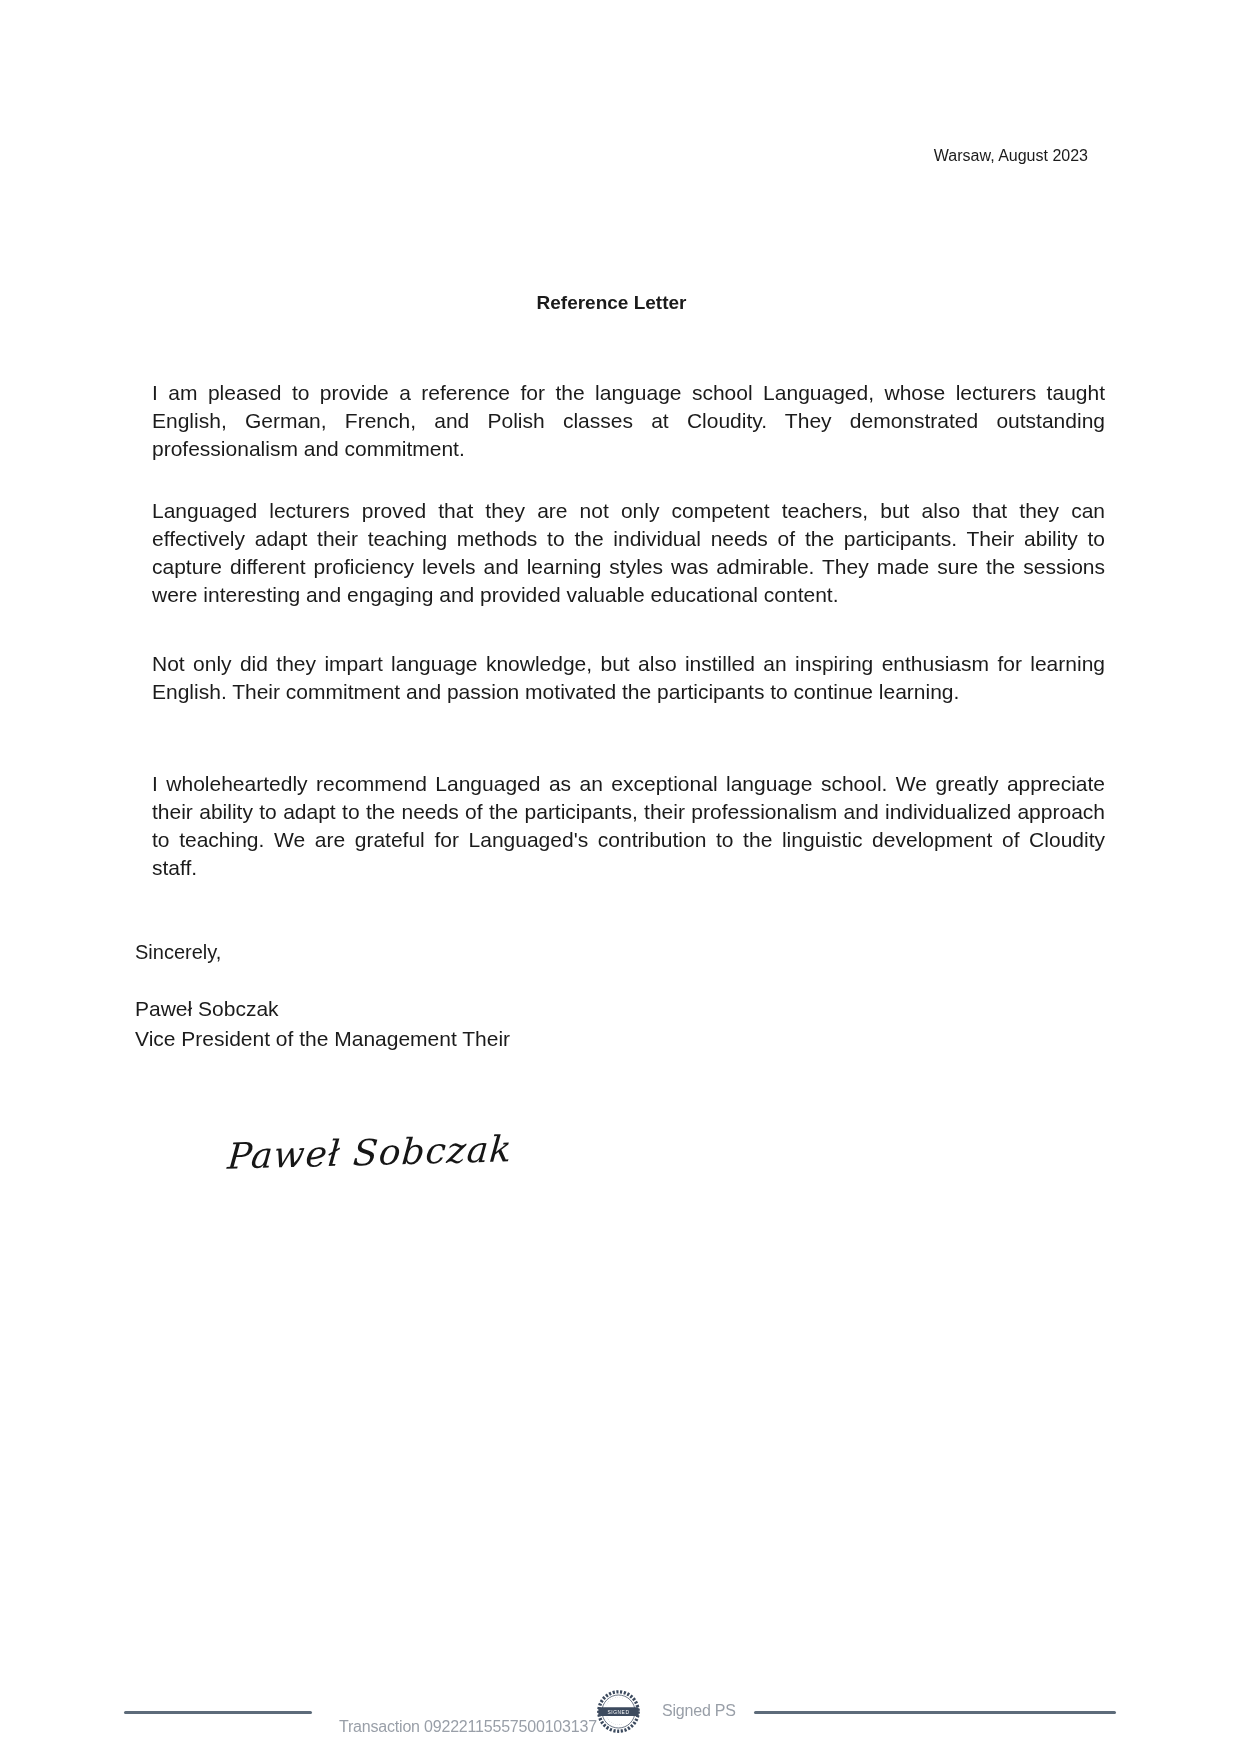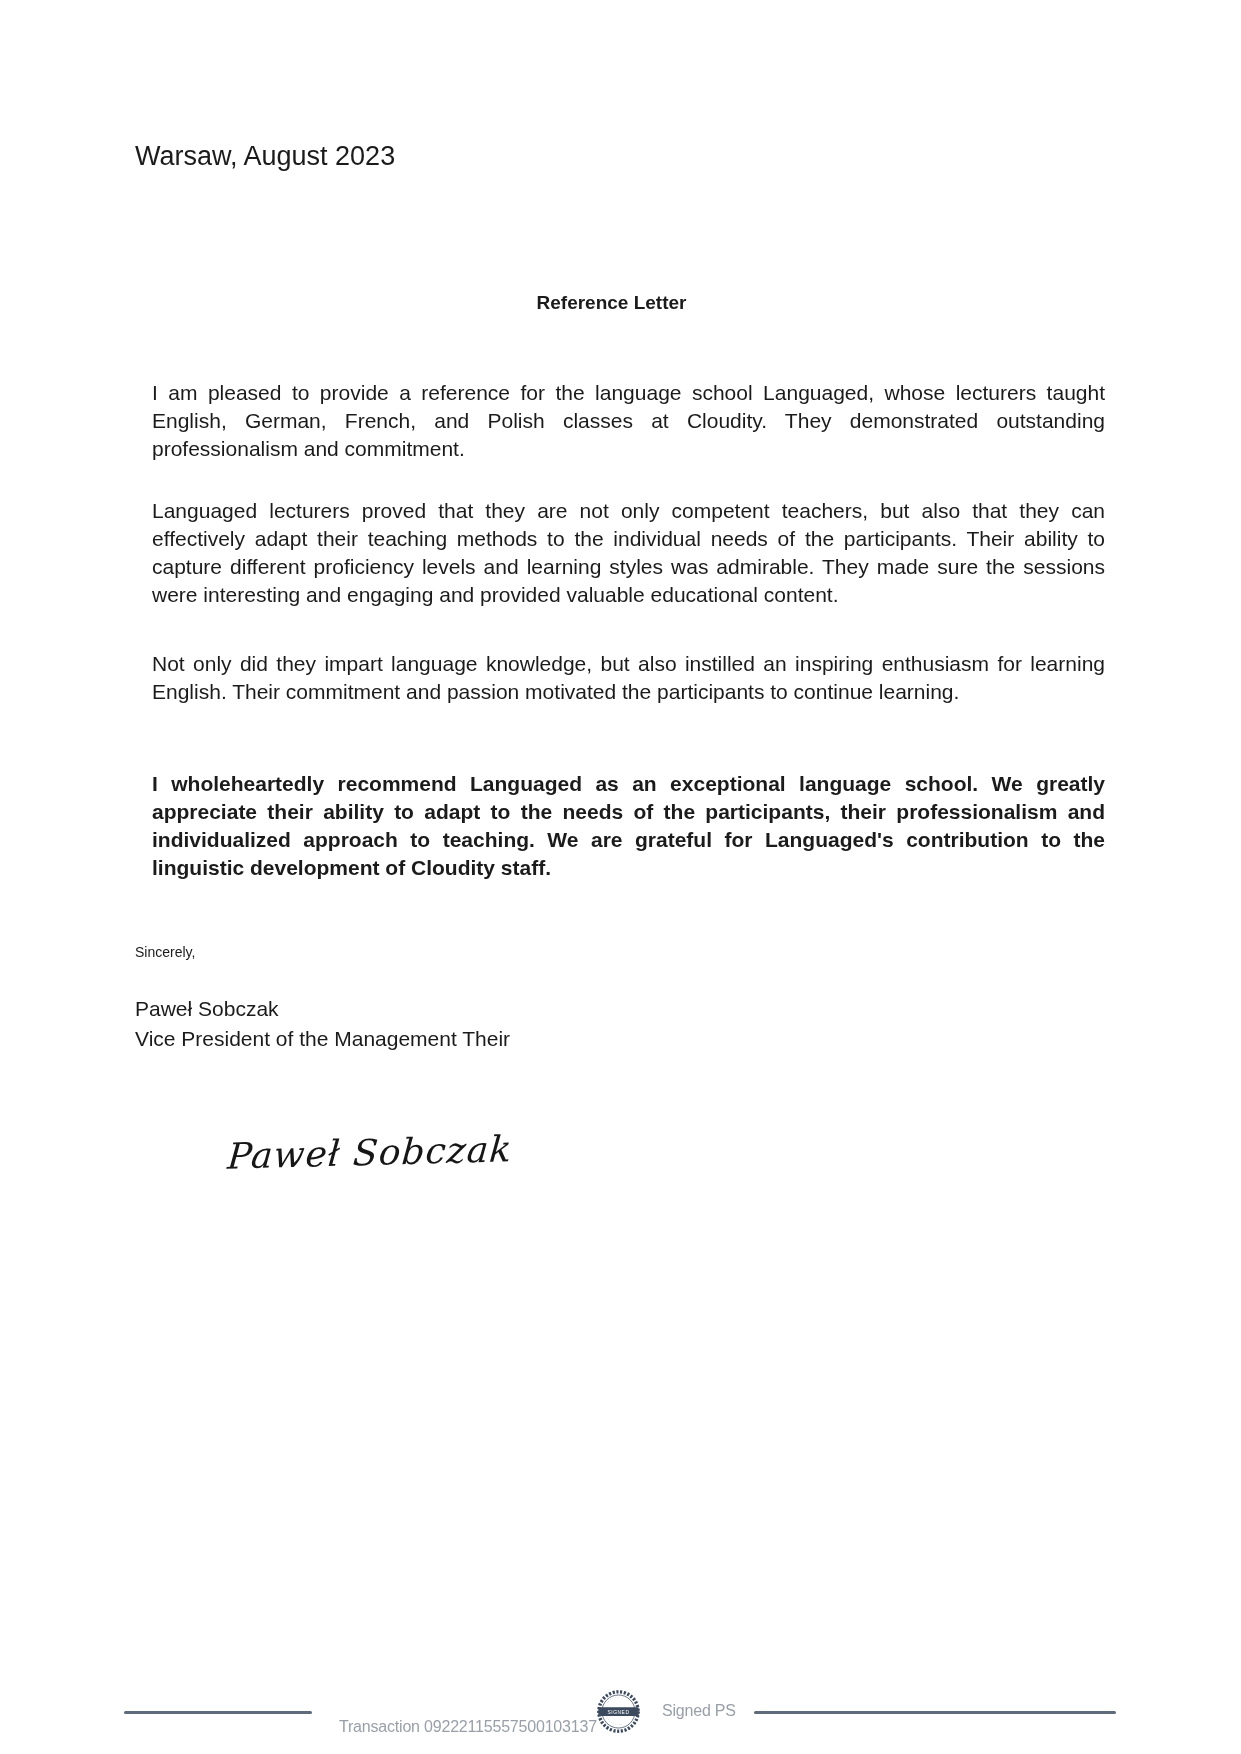--- a/index.html
+++ b/index.html
@@ -14,23 +14,23 @@
     background: #ffffff;
     font-family: "Liberation Sans", sans-serif;
     color: #1b1b1b;
     overflow: hidden;
   }
   .dateline {
     position: absolute;
     top: 142px;
     left: 135px;
     width: 953px;
-    font-size: 27px;
+    font-size: 16px;
     line-height: 28px;
-    text-align: left;
+    text-align: right;
   }
   .title {
     position: absolute;
     top: 286px;
     left: 135px;
     width: 953px;
     font-size: 19px;
     line-height: 34px;
     font-weight: bold;
     text-align: center;
@@ -40,26 +40,26 @@
     left: 135px;
     width: 953px;
     margin: 17px;
     font-size: 21px;
     line-height: 28px;
     text-align: justify;
   }
   .p1 { top: 362px; }
   .p2 { top: 480px; }
   .p3 { top: 633px; }
-  .p4 { top: 753px; font-weight: bold; }
+  .p4 { top: 753px; }
   .closing {
     position: absolute;
     top: 938px;
     left: 135px;
-    font-size: 14px;
+    font-size: 20px;
     line-height: 28px;
   }
   .signer-block {
     position: absolute;
     top: 994px;
     left: 135px;
     font-size: 21px;
     line-height: 30px;
   }
   .signature-script {

